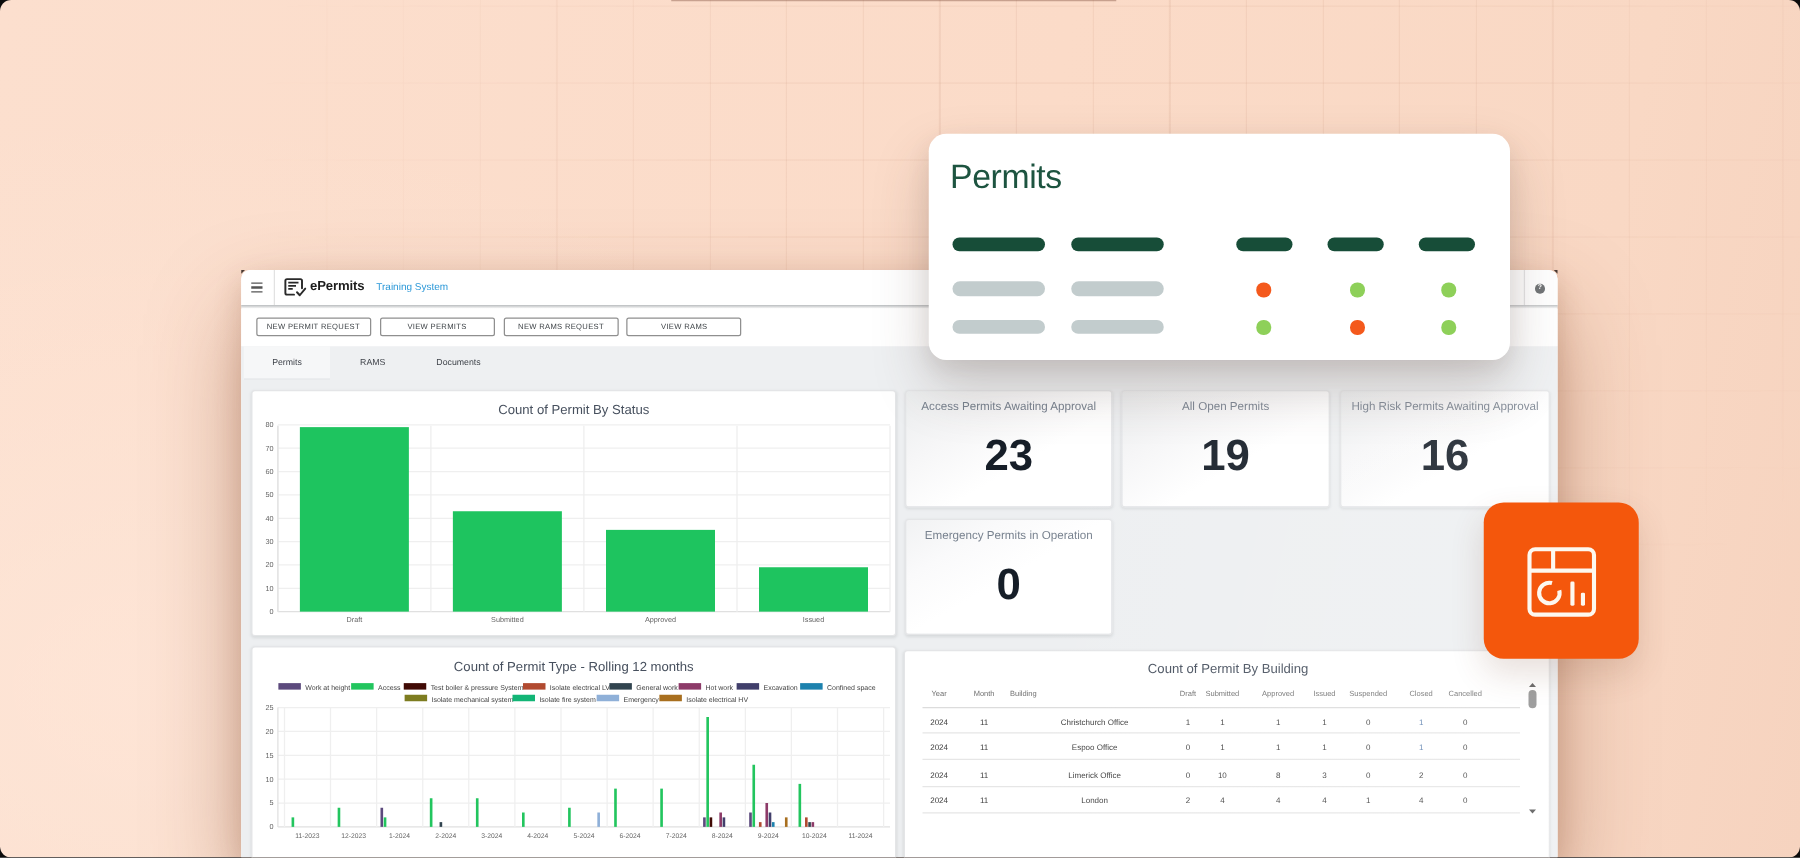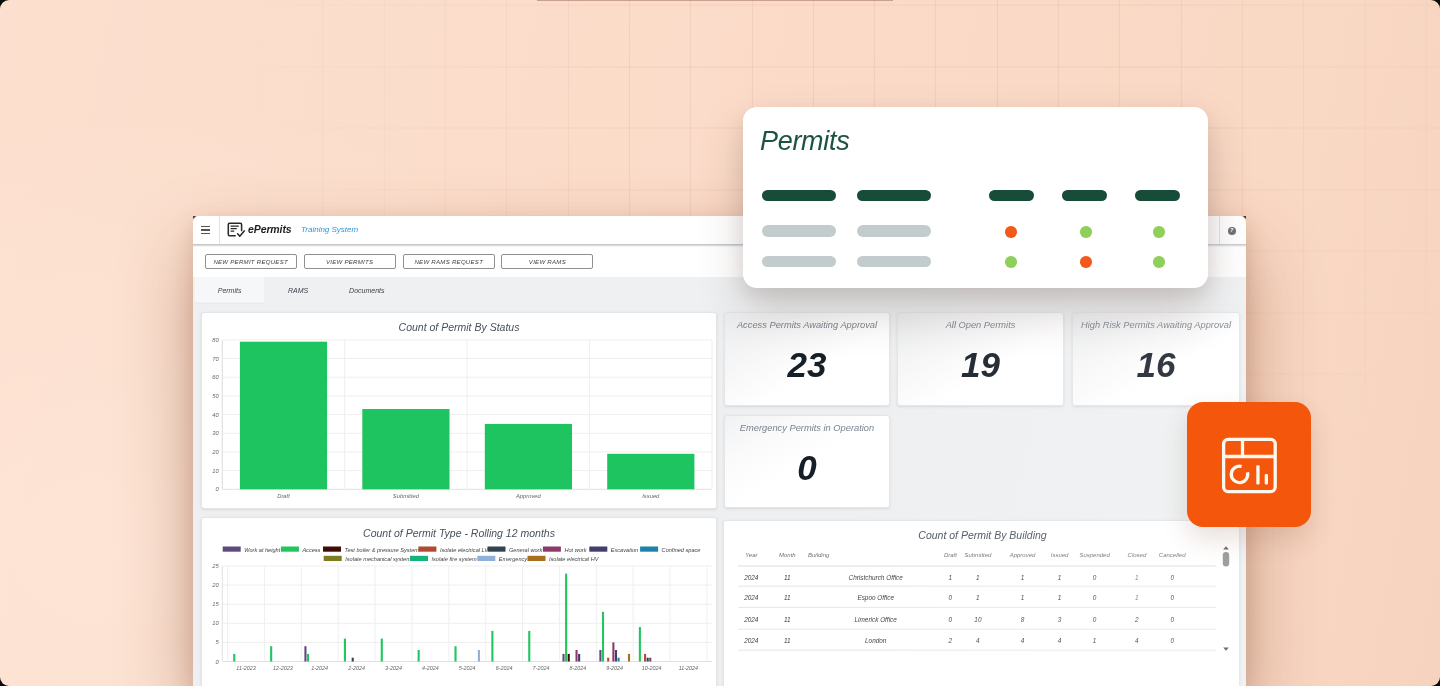--- a/index.html
+++ b/index.html
@@ -1,21 +1,20 @@
 <!DOCTYPE html>
 <html><head><meta charset="utf-8">
 <style>
 * { margin:0; padding:0; box-sizing:border-box; }
 html,body { background:#0b0b0b; width:1440px; height:686px; overflow:hidden; }
 body, svg text { font-family:"Liberation Sans", sans-serif; }
 #canvas { position:relative; width:1440px; height:686px; border-radius:9px; overflow:hidden;
   background:
     radial-gradient(900px 650px at 8% 80%, rgba(255,233,220,.6) 0%, rgba(255,233,220,0) 70%),
     linear-gradient(100deg, #fcdfce 0%, #fbdbc8 55%, #f9d8c4 85%, #f6d3bf 100%);
-  font-style: italic;
 }
 #grid { position:absolute; inset:0;
   background-image:
     repeating-linear-gradient(to right, rgba(176,112,84,0.11) 0 1px, transparent 1px 61.3px),
     repeating-linear-gradient(to bottom, rgba(176,112,84,0.11) 0 1px, transparent 1px 61.5px);
   background-position: 15.9px 4.5px;
   -webkit-mask-image: radial-gradient(700px 470px at 890px 115px, #000 38%, transparent 99%);
   mask-image: radial-gradient(700px 470px at 890px 115px, #000 38%, transparent 99%);
 }
 #topline { position:absolute; left:537px; top:0; width:356px; height:1px; background:rgba(122,72,55,.4); }

